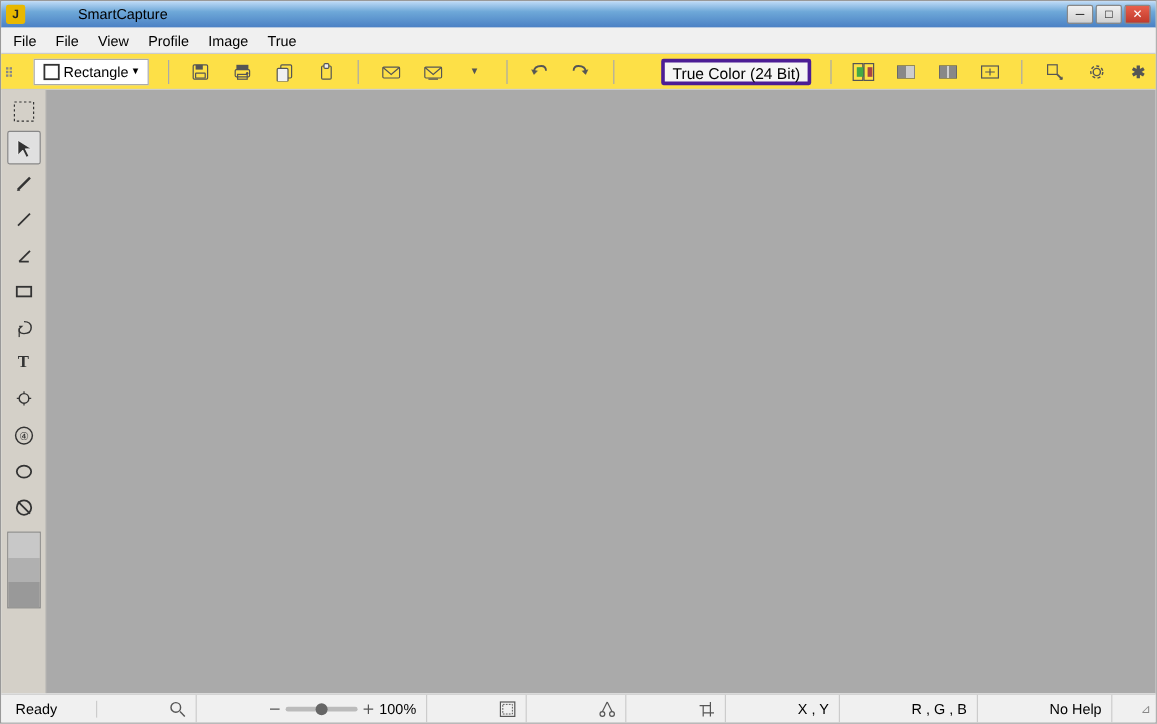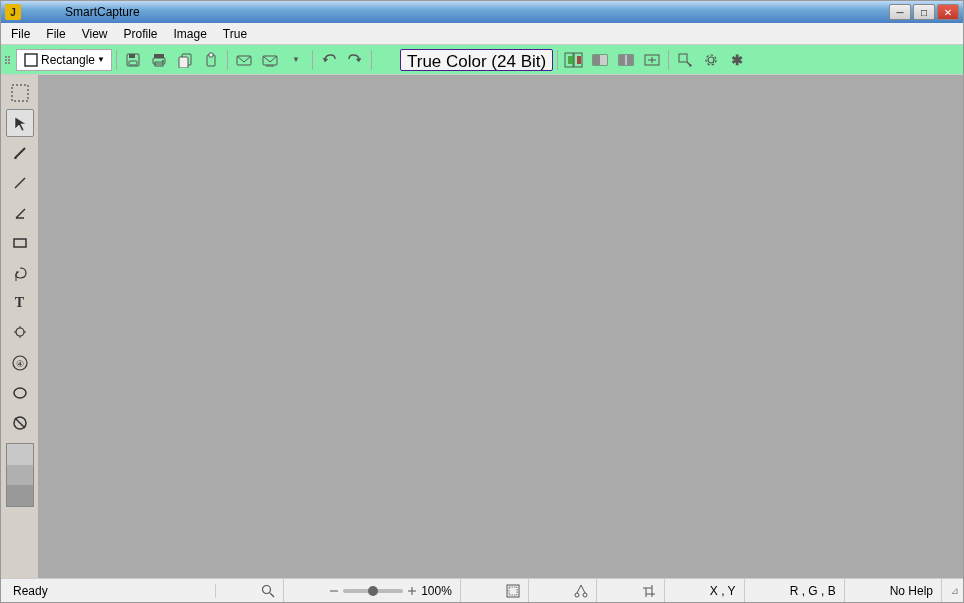--- a/index.html
+++ b/index.html
@@ -90,27 +90,27 @@
 
     .menu-item {
       padding: 2px 8px;
       cursor: pointer;
       border-radius: 2px;
       font-size: 12px;
     }
 
     
     .toolbar {
-      background: #86efac;
+      background: #fde047;
       height: 30px;
       display: flex;
       align-items: center;
       padding: 2px 4px;
       border-bottom: 1px solid #ccc;
-      gap: 2px;
+      gap: 14px;
     }
 
     .toolbar-separator {
       width: 1px;
       height: 20px;
       background: #aaa;
       margin: 0 2px;
     }
 
     .toolbar-btn {
@@ -137,24 +137,24 @@
       font-size: 12px;
       cursor: pointer;
     }
 
     .capture-mode-arrow {
       font-size: 8px;
     }
 
     .color-mode-btn {
       padding: 2px 6px;
-      border: 1px solid #4c1d95;
+      border: 3px solid #4c1d95;
       background: #f5f5f5;
       border-radius: 2px;
-      font-size: 17px;
+      font-size: 13px;
       cursor: pointer;
       height: 22px;
       white-space: nowrap;
       margin-left: 24px;
     }
 
     
     .main-area {
       flex: 1;
       display: flex;
@@ -222,21 +222,21 @@
     }
 
     
     .status-bar {
       height: 24px;
       background: #f0f0f0;
       border-top: 1px solid #ccc;
       display: flex;
       align-items: center;
       padding: 0 4px;
-      gap: 1px;
+      gap: 16px;
     }
 
     .status-ready {
       flex: 1;
       padding: 0 8px;
       font-size: 12px;
       border-right: 1px solid #ccc;
     }
 
     .status-section {

